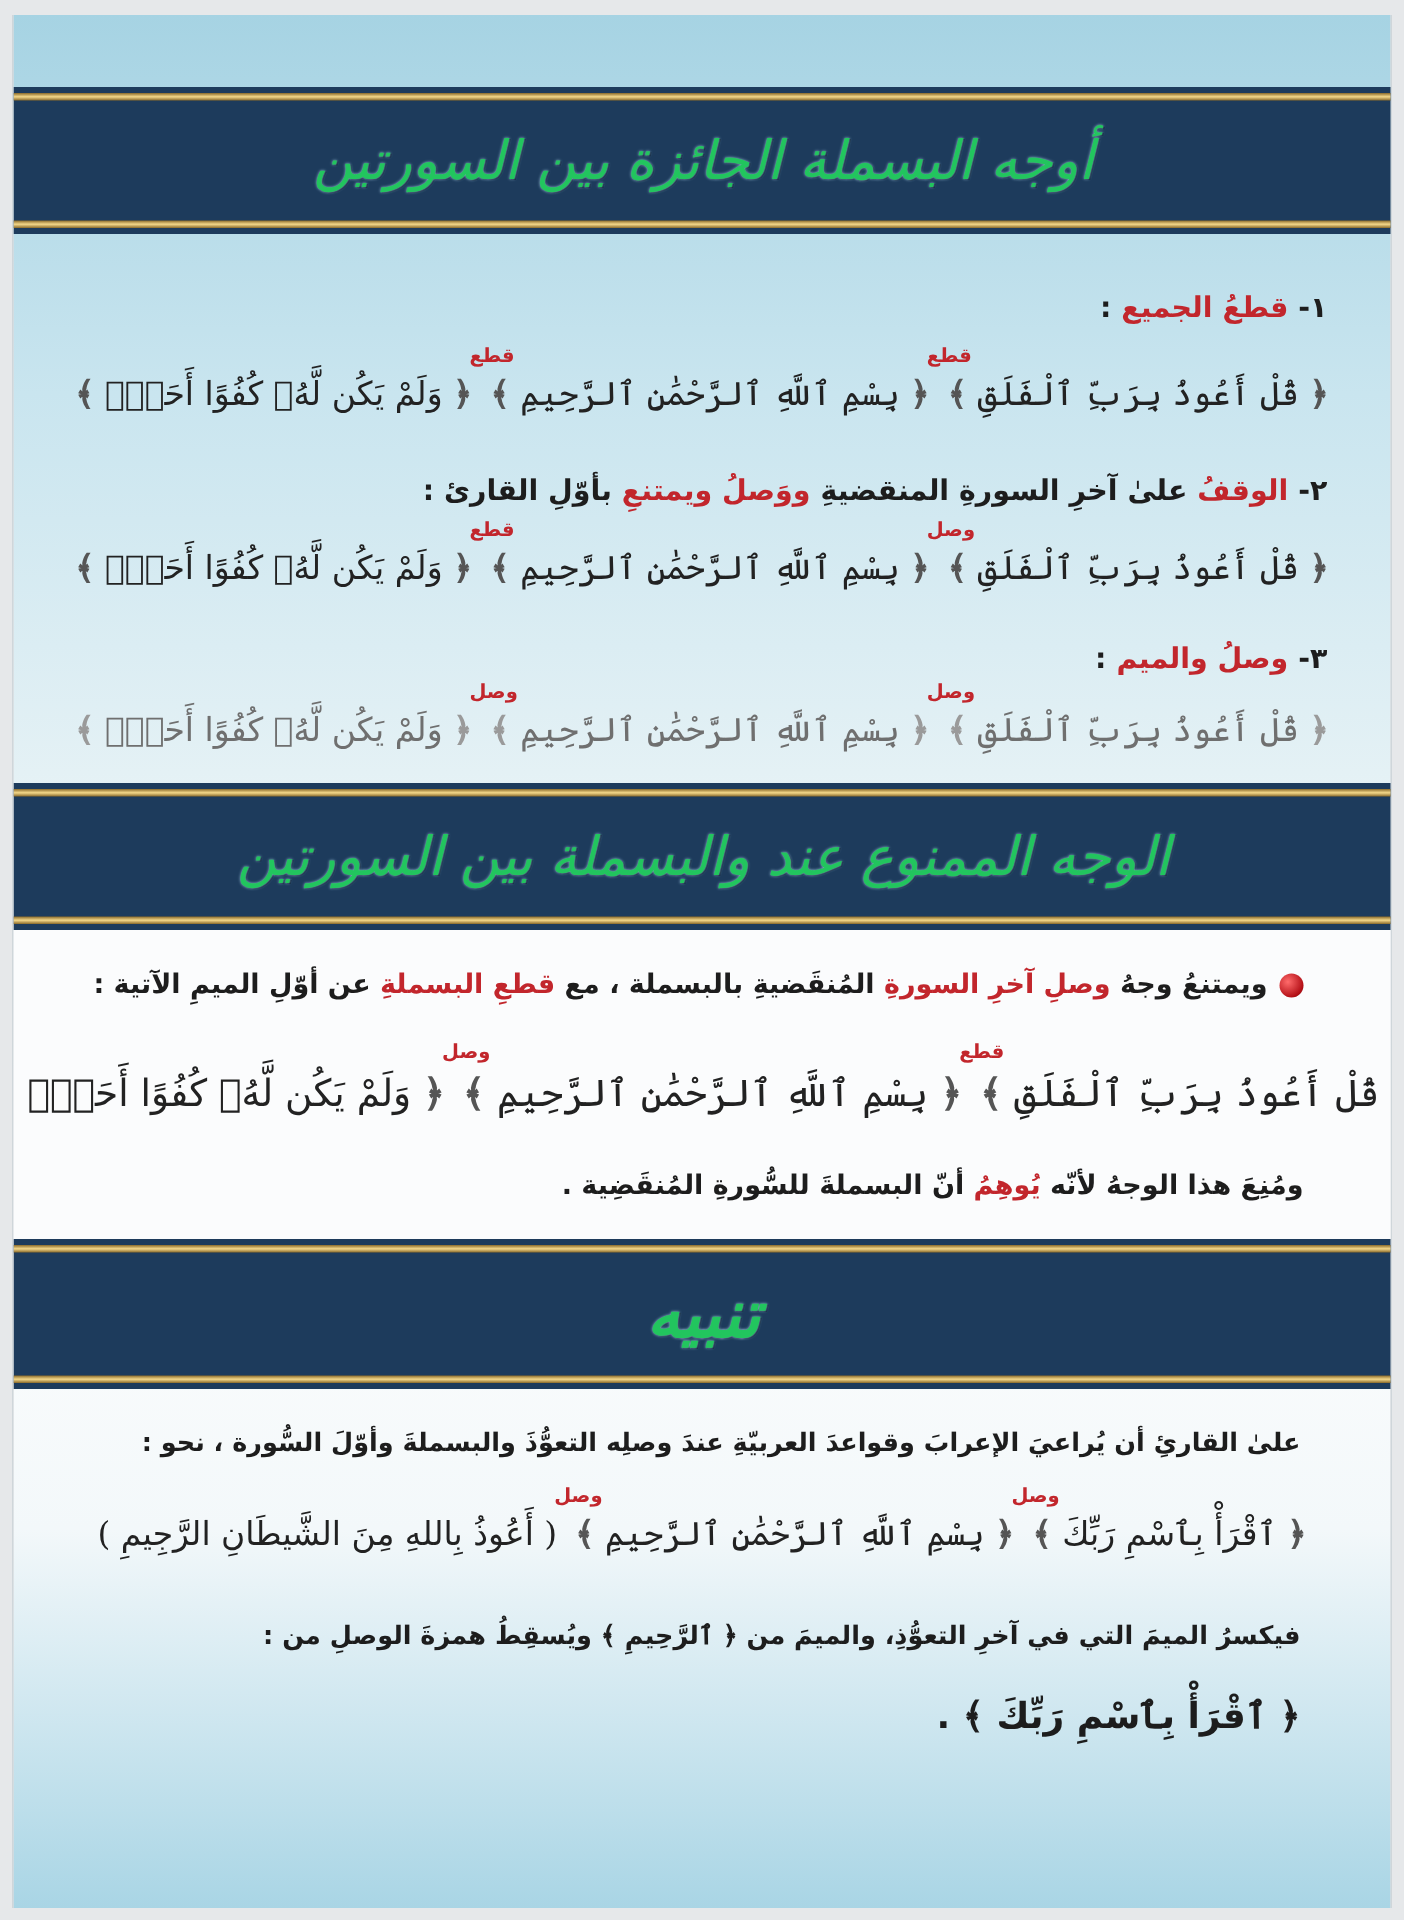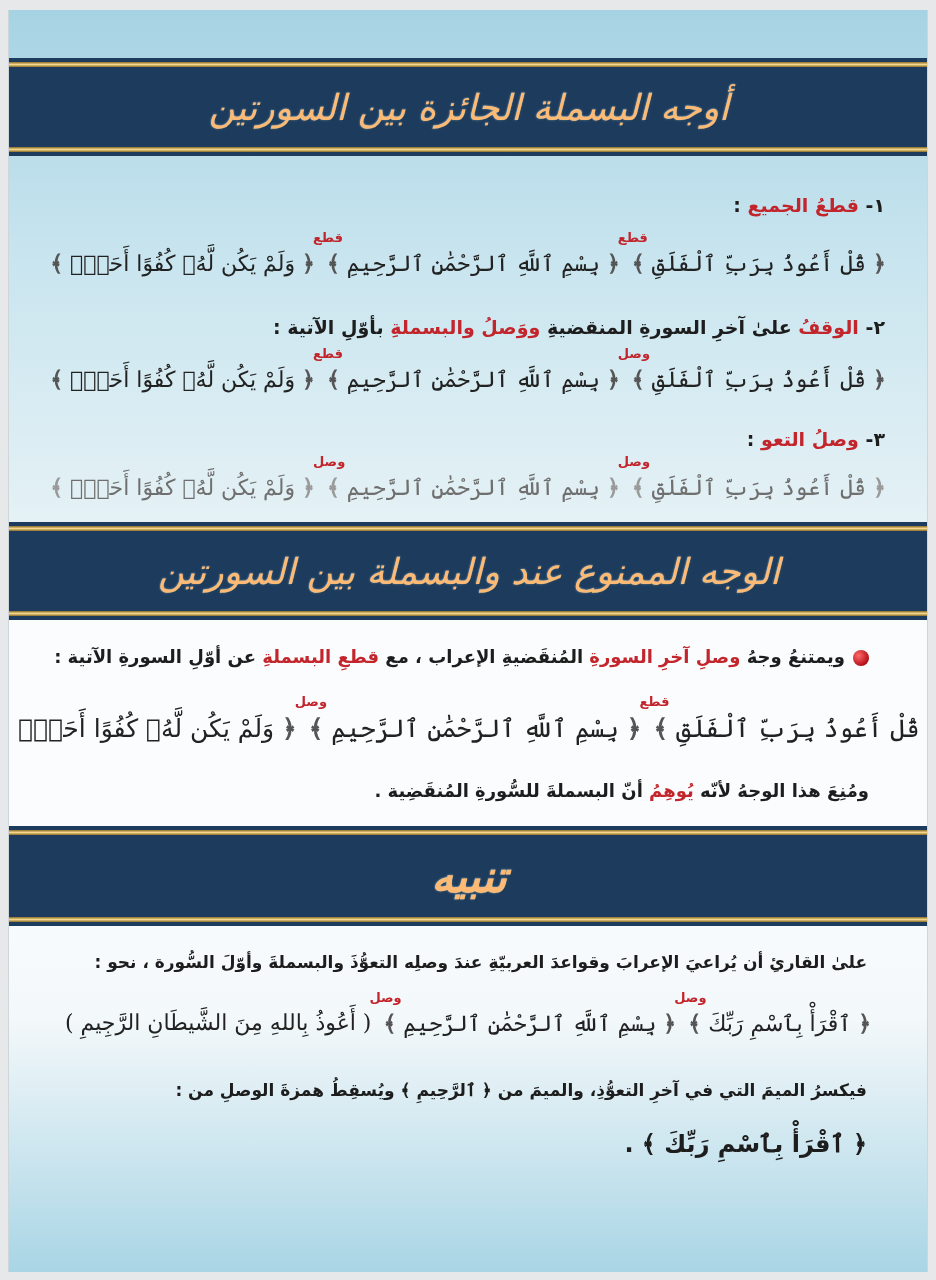--- a/index.html
+++ b/index.html
@@ -21,21 +21,21 @@
     display: flex; align-items: center; justify-content: center;
   }
   .banner::before, .banner::after {
     content: ""; position: absolute; left: 0; right: 0; height: 5px;
     background: linear-gradient(180deg, #8a6a2a, #f4d88a 50%, #8a6a2a);
   }
   .banner::before { top: 4px; }
   .banner::after { bottom: 4px; }
   .banner-title {
     font-family: "DejaVu Serif", serif;
-    color: #fdba74;
+    color: #22c55e;
     font-size: 36px;
     font-style: italic;
     text-shadow: 0 0 2px #9fc5dd, 1px 1px 0 #0d2238;
     letter-spacing: 1px;
     direction: rtl;
   }
   .line {
     position: absolute; direction: rtl; white-space: nowrap;
     font-family: "DejaVu Sans", sans-serif; color: #1d1d1d;
   }
@@ -99,45 +99,45 @@
     <span class="red">قطعُ الجميع</span><span> :</span>
   </div>
   <div class="ayah-row" style="top:240px;">
     <span class="ayah"><span class="bracket">﴿</span> <span>قُلْ أَعُوذُ بِرَبِّ ٱلْفَلَقِ</span> <span class="bracket">﴾</span><span class="mark">قطع</span></span>
     <span class="ayah"><span class="bracket">﴿</span> <span>بِسْمِ ٱللَّهِ ٱلرَّحْمَٰنِ ٱلرَّحِيمِ</span> <span class="bracket">﴾</span><span class="mark">قطع</span></span>
     <span class="ayah"><span class="bracket">﴿</span> <span>وَلَمْ يَكُن لَّهُۥ كُفُوًا أَحَدٌۢ</span> <span class="bracket">﴾</span></span>
   </div>
 
   <div class="line heading" style="top:306px;">
     <span>٢-</span>
-    <span class="red">الوقفُ</span><span> علىٰ آخرِ السورةِ المنقضيةِ </span><span class="red">ووَصلُ والبسملةِ</span><span> بأوّلِ الآتية :</span>
+    <span class="red">الوقفُ</span><span> علىٰ آخرِ السورةِ المنقضيةِ </span><span class="red">ووَصلُ ويمتنعِ</span><span> بأوّلِ القارئ :</span>
   </div>
   <div class="ayah-row" style="top:356px;">
     <span class="ayah"><span class="bracket">﴿</span> <span>قُلْ أَعُوذُ بِرَبِّ ٱلْفَلَقِ</span> <span class="bracket">﴾</span><span class="mark">وصل</span></span>
     <span class="ayah"><span class="bracket">﴿</span> <span>بِسْمِ ٱللَّهِ ٱلرَّحْمَٰنِ ٱلرَّحِيمِ</span> <span class="bracket">﴾</span><span class="mark">قطع</span></span>
     <span class="ayah"><span class="bracket">﴿</span> <span>وَلَمْ يَكُن لَّهُۥ كُفُوًا أَحَدٌۢ</span> <span class="bracket">﴾</span></span>
   </div>
 
   <div class="line heading" style="top:418px;">
     <span>٣-</span>
-    <span class="red">وصلُ التعو</span><span> :</span>
+    <span class="red">وصلُ والميم</span><span> :</span>
   </div>
   <div class="ayah-row faded" style="top:464px;">
     <span class="ayah"><span class="bracket">﴿</span> <span>قُلْ أَعُوذُ بِرَبِّ ٱلْفَلَقِ</span> <span class="bracket">﴾</span><span class="mark">وصل</span></span>
     <span class="ayah"><span class="bracket">﴿</span> <span>بِسْمِ ٱللَّهِ ٱلرَّحْمَٰنِ ٱلرَّحِيمِ</span> <span class="bracket">﴾</span><span class="mark">وصل</span></span>
     <span class="ayah"><span class="bracket">﴿</span> <span>وَلَمْ يَكُن لَّهُۥ كُفُوًا أَحَدٌۢ</span> <span class="bracket">﴾</span></span>
   </div>
 
   <div class="banner" style="top:512px;height:98px;">
     <span class="banner-title">الوجه الممنوع عند والبسملة بين السورتين</span>
   </div>
 
   <div class="white-panel" style="top:610px;height:206px;">
     <div class="para" style="top:26px;right:60px;">
-      <span class="bullet-dot"></span><span>ويمتنعُ وجهُ </span><span class="red">وصلِ آخرِ السورةِ</span><span> المُنقَضيةِ الإعراب ، مع </span><span class="red">قطعِ البسملةِ</span><span> عن أوّلِ السورةِ الآتية :</span>
+      <span class="bullet-dot"></span><span>ويمتنعُ وجهُ </span><span class="red">وصلِ آخرِ السورةِ</span><span> المُنقَضيةِ بالبسملة ، مع </span><span class="red">قطعِ البسملةِ</span><span> عن أوّلِ الميمِ الآتية :</span>
     </div>
     <div class="ayah-row" style="top:94px;font-size:25px;">
       <span class="ayah"><span class="bracket">﴿</span> <span>قُلْ أَعُوذُ بِرَبِّ ٱلْفَلَقِ</span> <span class="bracket">﴾</span><span class="mark">قطع</span></span>
       <span class="ayah"><span class="bracket">﴿</span> <span>بِسْمِ ٱللَّهِ ٱلرَّحْمَٰنِ ٱلرَّحِيمِ</span> <span class="bracket">﴾</span><span class="mark">وصل</span></span>
       <span class="ayah"><span class="bracket">﴿</span> <span>وَلَمْ يَكُن لَّهُۥ كُفُوًا أَحَدٌۢ</span> <span class="bracket">﴾</span></span>
     </div>
     <div class="para" style="top:160px;right:60px;margin-left:32px;">
       <span>ومُنِعَ هذا الوجهُ لأنّه </span><span class="red">يُوهِمُ</span><span> أنّ البسملةَ للسُّورةِ المُنقَضِية .</span>
     </div>
   </div>

